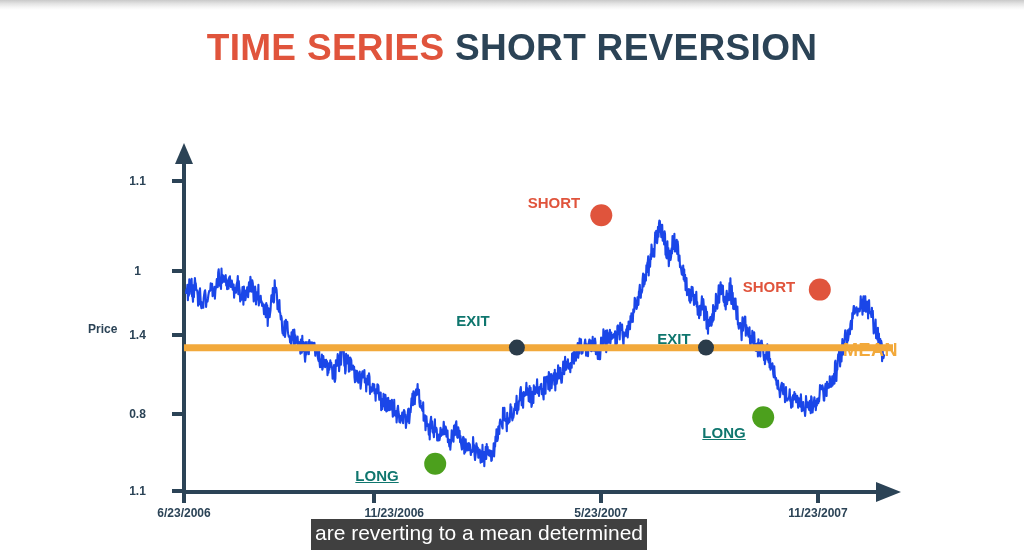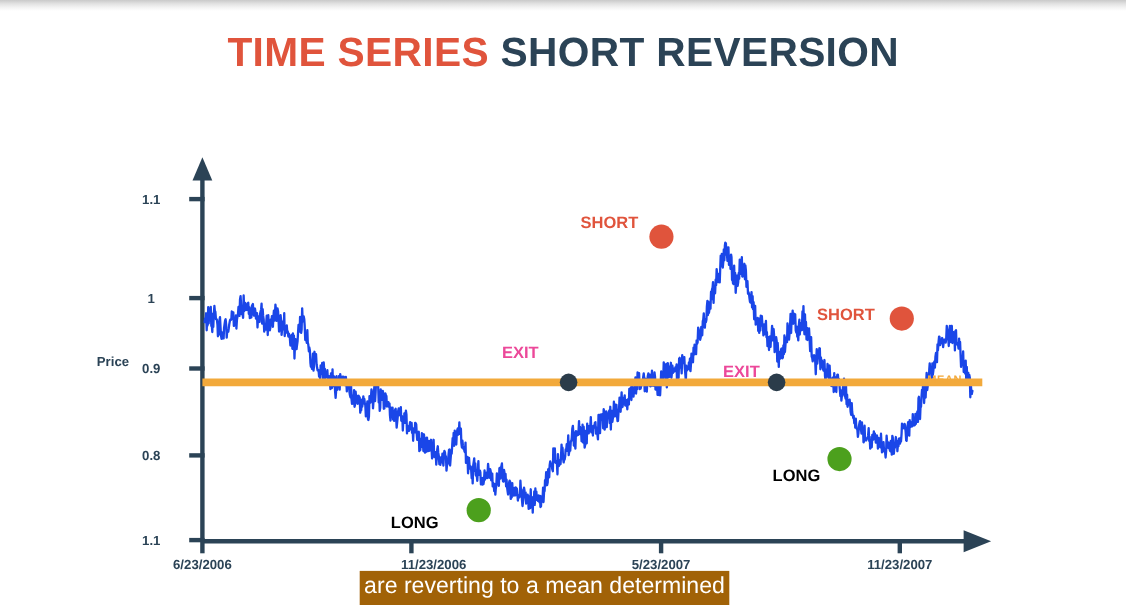--- a/index.html
+++ b/index.html
@@ -44,33 +44,33 @@
     font-family:"Liberation Sans", sans-serif;
   }
 
   .marker-label{
     position:absolute;
     font-size:15px;font-weight:bold;
     font-family:"Liberation Sans", sans-serif;
     white-space:nowrap;text-align:center;
   }
   .lbl-short{color:#E0543C;text-align:center;}
-  .lbl-long{color:#000000;}
-  .lbl-exit{color:#ec4899;}
+  .lbl-long{color:#0f766e;text-decoration:underline;}
+  .lbl-exit{color:#0f766e;}
 
   #mean-legend{
     position:absolute;left:843px;top:340px;
-    font-size:10px;font-weight:bold;color:#F2A93B;
+    font-size:18px;font-weight:bold;color:#F2A93B;
     font-family:"Liberation Sans", sans-serif;
     letter-spacing:0.5px;
   }
 
   #caption{
-    position:absolute;left:327px;top:519px;
-    background:#a16207;color:#ffffff;
+    position:absolute;left:311px;top:519px;
+    background:#404040;color:#ffffff;
     font-size:21px;
     font-family:"Liberation Sans", sans-serif;
     padding:2px 4px 5px 4px;
     white-space:nowrap;
     line-height:1.15;
   }
 </style>
 </head>
 <body>
 
@@ -114,21 +114,21 @@
         <circle cx="706.0" cy="347.6" r="8" fill="#2B3C4A"></circle>
         <circle cx="763.2" cy="417.3" r="11" fill="#4CA01D"></circle>
         <circle cx="819.8" cy="289.6" r="11" fill="#E0543C"></circle>
       </g>
   </svg>
 
   <div id="y-axis-title">Price</div>
 
   <div class="axis-tick-label y-tick" style="left:110px;top:174px;width:55px;">1.1</div>
   <div class="axis-tick-label y-tick" style="left:110px;top:264px;width:55px;">1</div>
-  <div class="axis-tick-label y-tick" style="left:110px;top:328px;width:55px;">0.9</div>
+  <div class="axis-tick-label y-tick" style="left:110px;top:328px;width:55px;">1.4</div>
   <div class="axis-tick-label y-tick" style="left:110px;top:407px;width:55px;">0.8</div>
   <div class="axis-tick-label y-tick" style="left:110px;top:484px;width:55px;">1.1</div>
 
   <div class="axis-tick-label x-tick" style="left:134px;top:506px;width:100px;">6/23/2006</div>
   <div class="axis-tick-label x-tick" style="left:324px;top:506px;width:100px;text-align:right;">11/23/2006</div>
   <div class="axis-tick-label x-tick" style="left:551px;top:506px;width:100px;">5/23/2007</div>
   <div class="axis-tick-label x-tick" style="left:768px;top:506px;width:100px;">11/23/2007</div>
 
   <div class="marker-label lbl-long" style="left:335px;top:467px;width:84px;">LONG</div>
   <div class="marker-label lbl-exit" style="left:431px;top:312px;width:84px;">EXIT</div>

